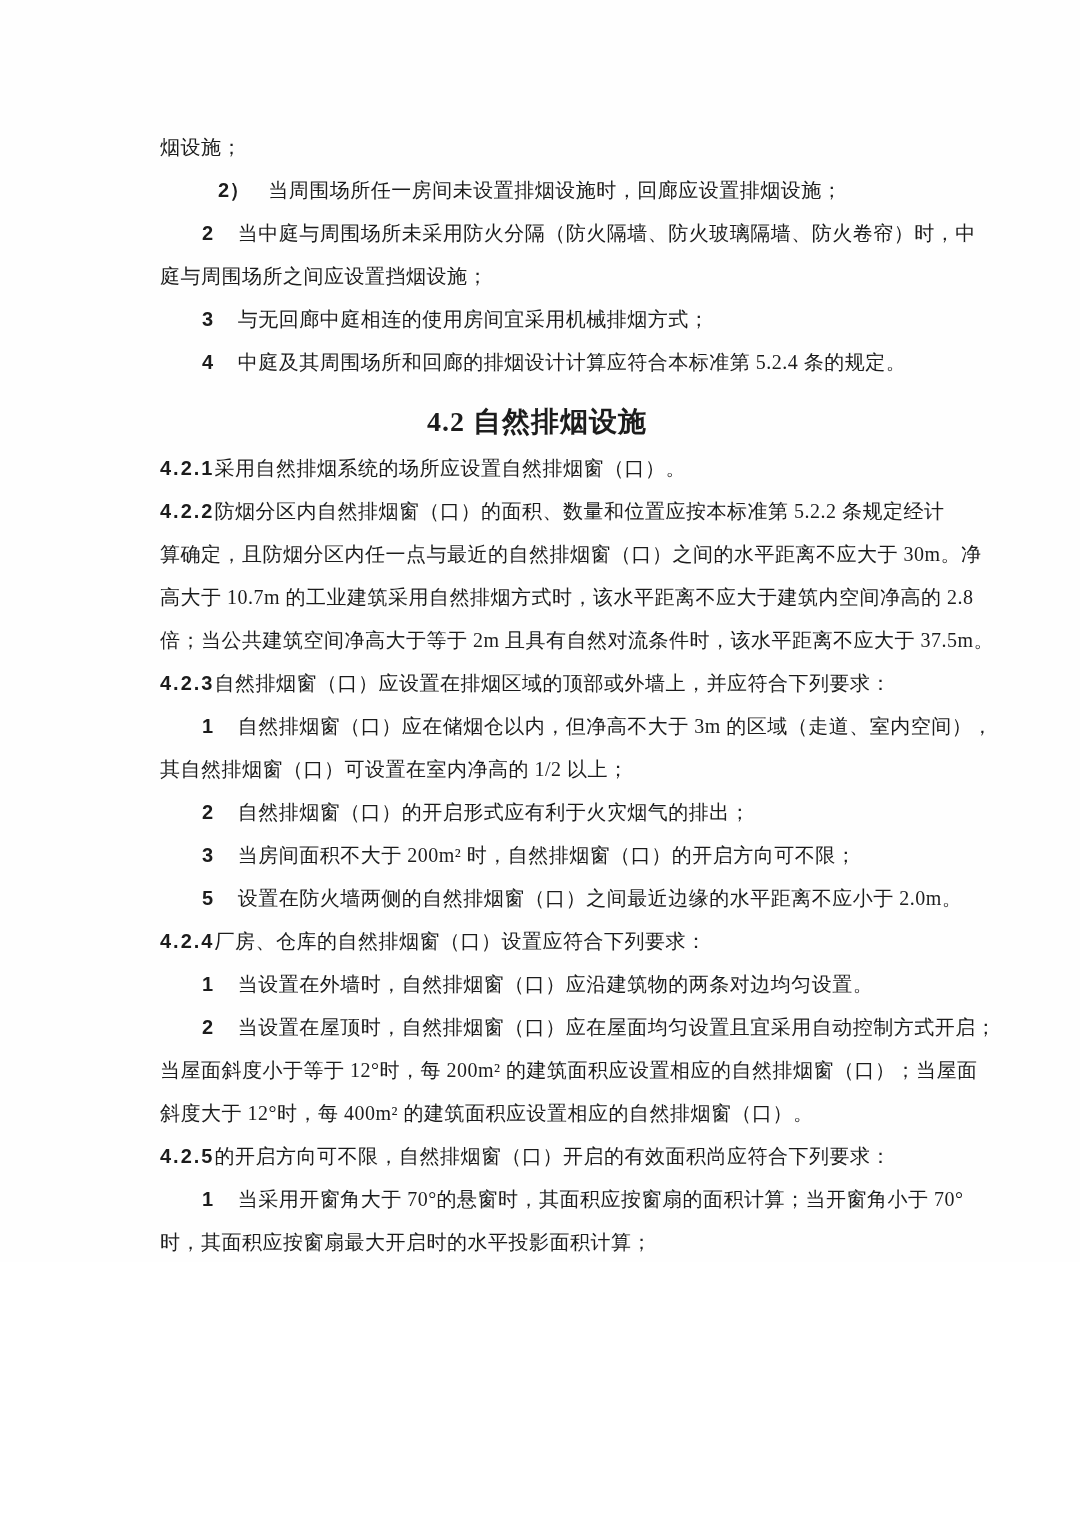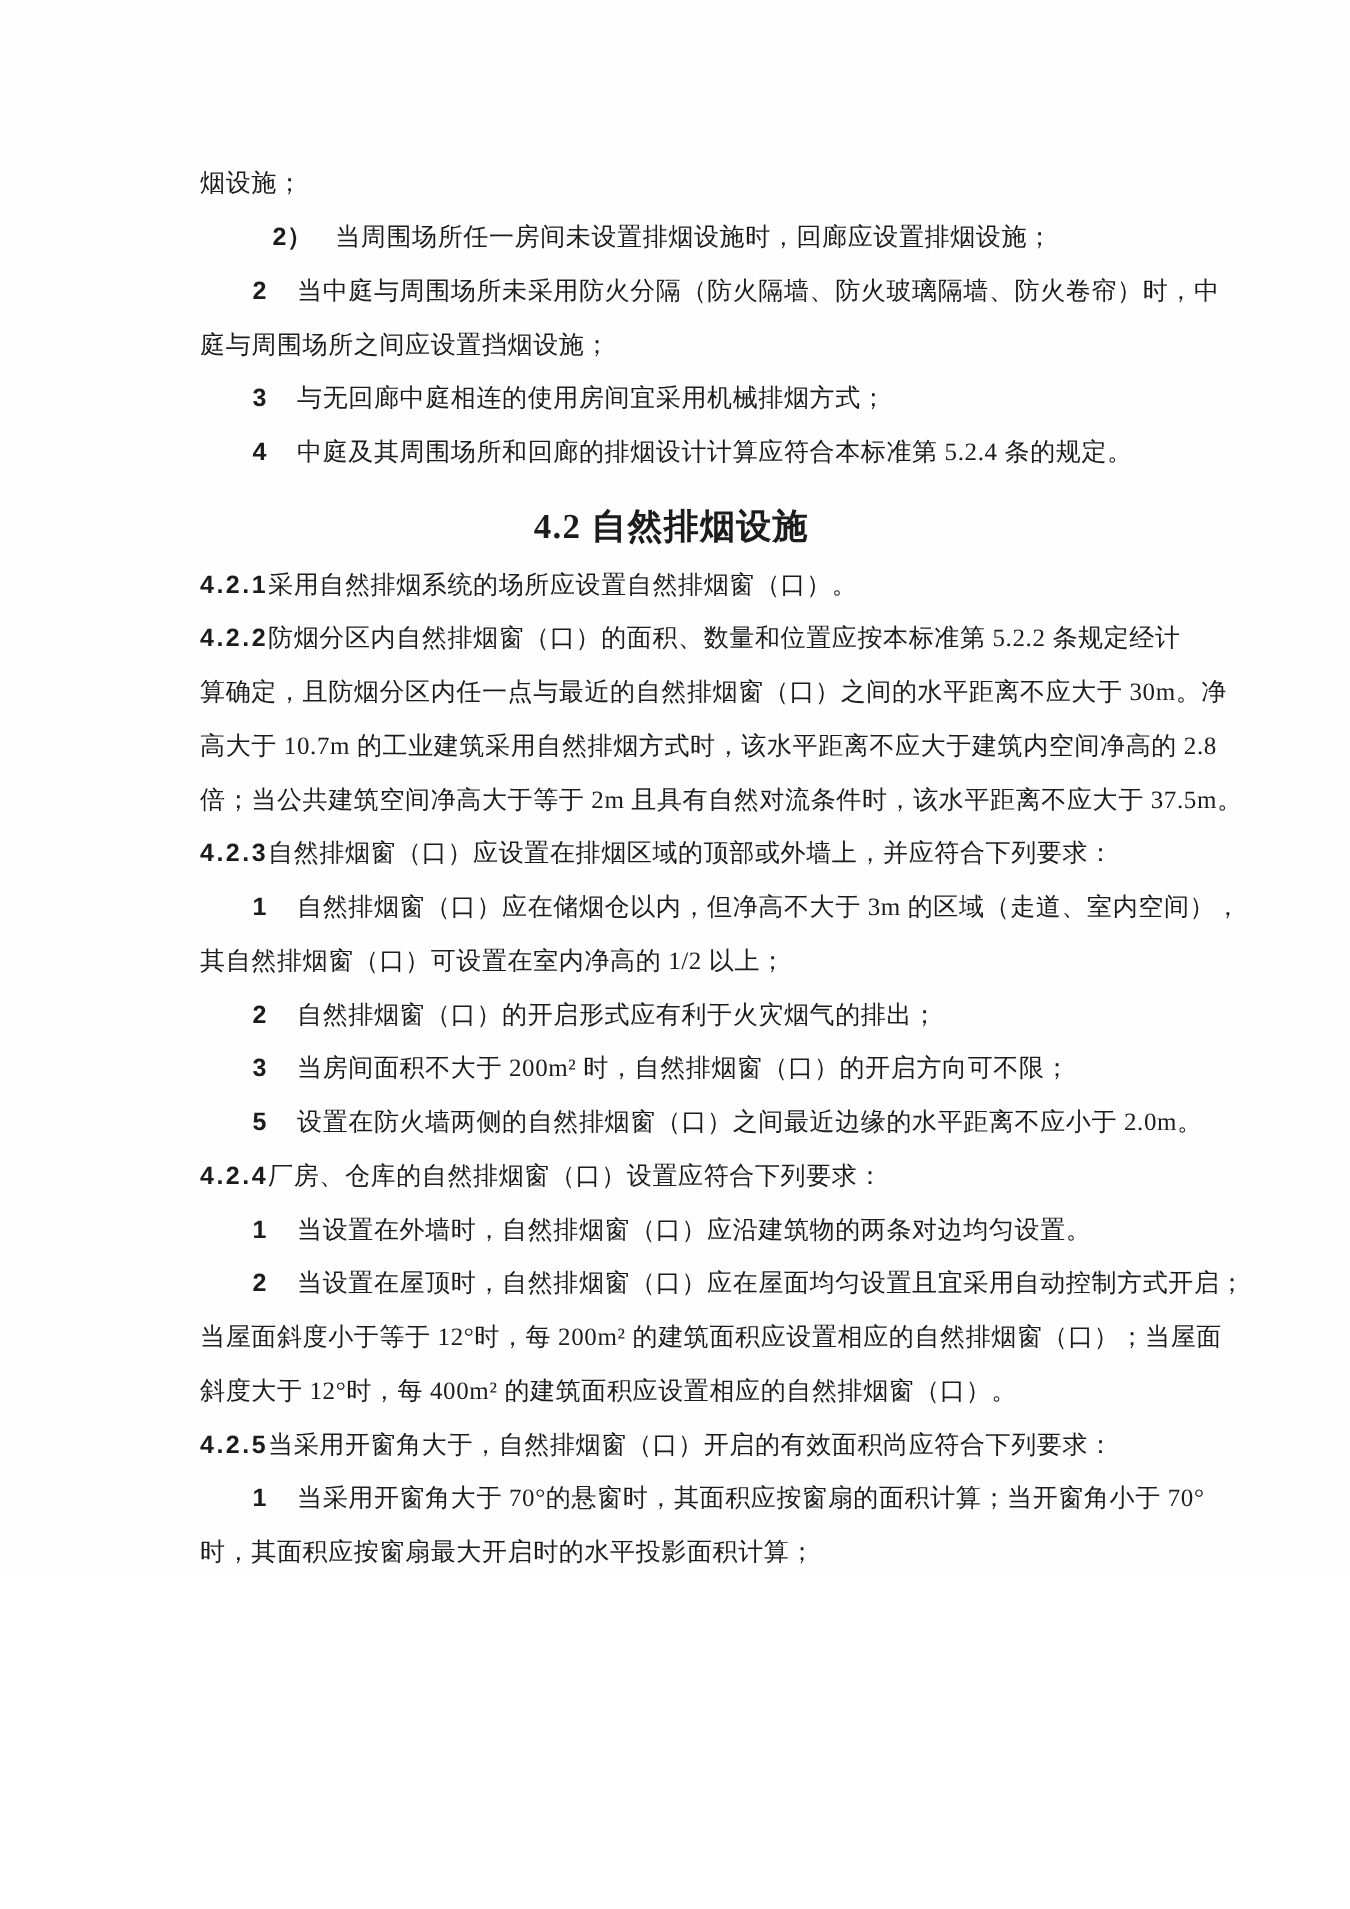--- a/index.html
+++ b/index.html
@@ -78,19 +78,19 @@
       <div class="line num"><span class="prefix">1</span><span>自然排烟窗（口）应在储烟仓以内，但净高不大于 3m 的区域（走道、室内空间），</span></div>
       <div class="line m0"><span>其自然排烟窗（口）可设置在室内净高的 1/2 以上；</span></div>
       <div class="line num"><span class="prefix">2</span><span>自然排烟窗（口）的开启形式应有利于火灾烟气的排出；</span></div>
       <div class="line num"><span class="prefix">3</span><span>当房间面积不大于 200m² 时，自然排烟窗（口）的开启方向可不限；</span></div>
       <div class="line num"><span class="prefix">5</span><span>设置在防火墙两侧的自然排烟窗（口）之间最近边缘的水平距离不应小于 2.0m。</span></div>
       <div class="line sec"><span class="prefix">4.2.4</span><span>厂房、仓库的自然排烟窗（口）设置应符合下列要求：</span></div>
       <div class="line num"><span class="prefix">1</span><span>当设置在外墙时，自然排烟窗（口）应沿建筑物的两条对边均匀设置。</span></div>
       <div class="line num"><span class="prefix">2</span><span>当设置在屋顶时，自然排烟窗（口）应在屋面均匀设置且宜采用自动控制方式开启；</span></div>
       <div class="line m0"><span>当屋面斜度小于等于 12°时，每 200m² 的建筑面积应设置相应的自然排烟窗（口）；当屋面</span></div>
       <div class="line m0"><span>斜度大于 12°时，每 400m² 的建筑面积应设置相应的自然排烟窗（口）。</span></div>
-      <div class="line sec"><span class="prefix">4.2.5</span><span>当采用开窗角大于，自然排烟窗（口）开启的有效面积尚应符合下列要求：</span></div>
+      <div class="line sec"><span class="prefix">4.2.5</span><span>的开启方向可不限，自然排烟窗（口）开启的有效面积尚应符合下列要求：</span></div>
       <div class="line num"><span class="prefix">1</span><span>当采用开窗角大于 70°的悬窗时，其面积应按窗扇的面积计算；当开窗角小于 70°</span></div>
       <div class="line m0"><span>时，其面积应按窗扇最大开启时的水平投影面积计算；</span></div>
       <div class="line m0"><span>时，其面积应按窗扇最大开启时的竖向投影面积计算；</span></div>
     </div>
   <div class="pagenum">11</div>
 </div>
 
 </body></html>

